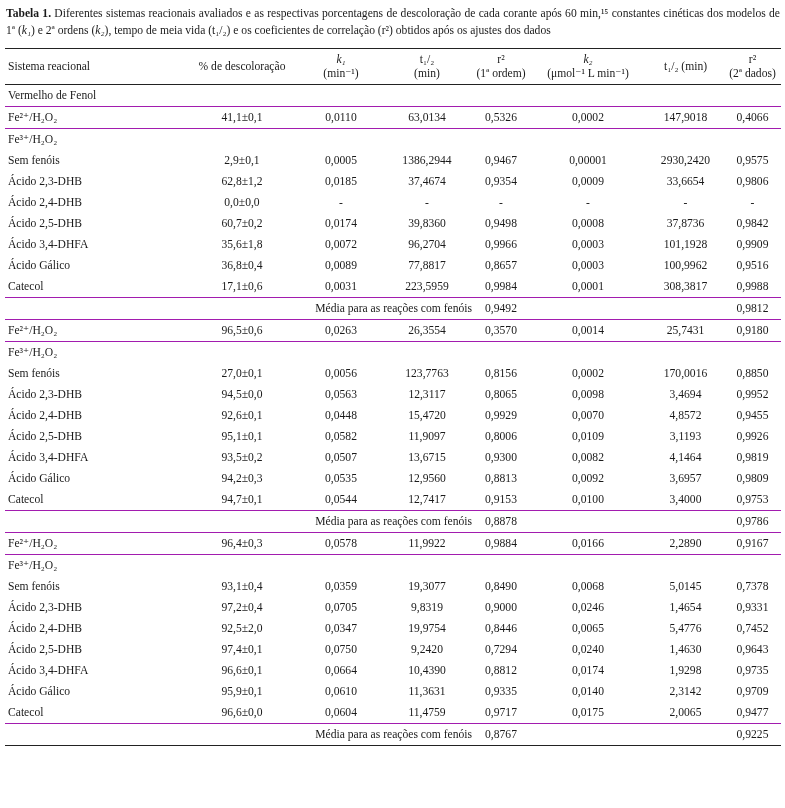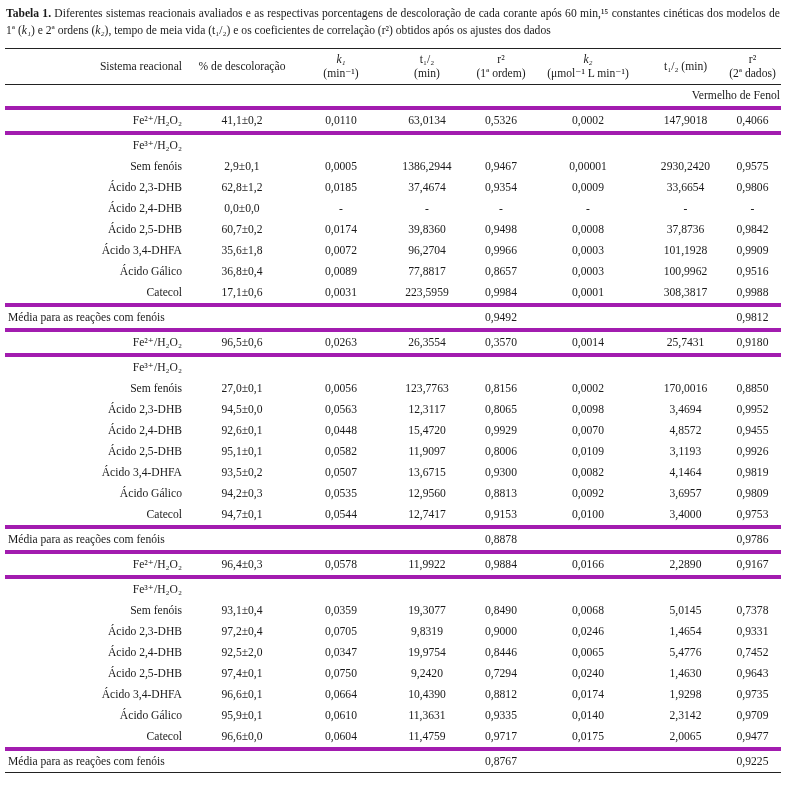--- a/index.html
+++ b/index.html
@@ -30,26 +30,26 @@
     white-space:nowrap; overflow:visible;
   }
   thead th {
     border-top:1.5px solid #222; border-bottom:1px solid #222;
     padding-top:5px; padding-bottom:5px;
   }
   th .l1, th .l2 { display:block; }
   th .k-it { font-style:italic; }
 
   table.results th:first-child, table.results td:first-child {
-    text-align:right; padding-left:3px;
+    text-align:left; padding-left:3px;
   }
   tr.sec-title td { text-align:left; padding-left:3px; }
-  tr.rule td { border-bottom:4px solid #a21caf; }
+  tr.rule td { border-bottom:1px solid #a21caf; }
   tr.rule-thick td { border-bottom:1.5px solid #222; }
-  tr.summary td:first-child { text-align:left; padding-left:3px;font-family:Liberation Serif, serif; }
+  tr.summary td:first-child { text-align:right; padding-left:3px;font-family:Liberation Serif, serif; }
 </style>
 </head>
 <body>
 
 <div class="page">
 
   <p class="caption"><span class="cap-label">Tabela 1.</span><span id="caption-segments"><span class="seg-n"> Diferentes sistemas reacionais avaliados e as respectivas porcentagens de descoloração de cada corante após 60 min,¹⁵ constantes cinéticas dos modelos de 1ª (</span><span class="seg-i">k₁</span><span class="seg-n">) e 2ª ordens (</span><span class="seg-i">k₂</span><span class="seg-n">), tempo de meia vida (t₁/₂) e os coeficientes de correlação (r²) obtidos após os ajustes dos dados</span></span></p>
 
   <table class="results">
     <colgroup>
@@ -94,21 +94,21 @@
             <span class="l2">(2ª dados)</span>
           </th>
         </tr>
       </thead>
     <tbody>
         <tr class="sec-title rule">
           <td colspan="8">Vermelho de Fenol</td>
         </tr>
         <tr class="rule">
           <td>Fe²⁺/H₂O₂</td>
-          <td>41,1±0,2</td>
+          <td>41,1±0,1</td>
           <td>0,0110</td>
           <td>63,0134</td>
           <td>0,5326</td>
           <td>0,0002</td>
           <td>147,9018</td>
           <td>0,4066</td>
         </tr>
         <tr>
           <td>Fe³⁺/H₂O₂</td>
           <td></td>

